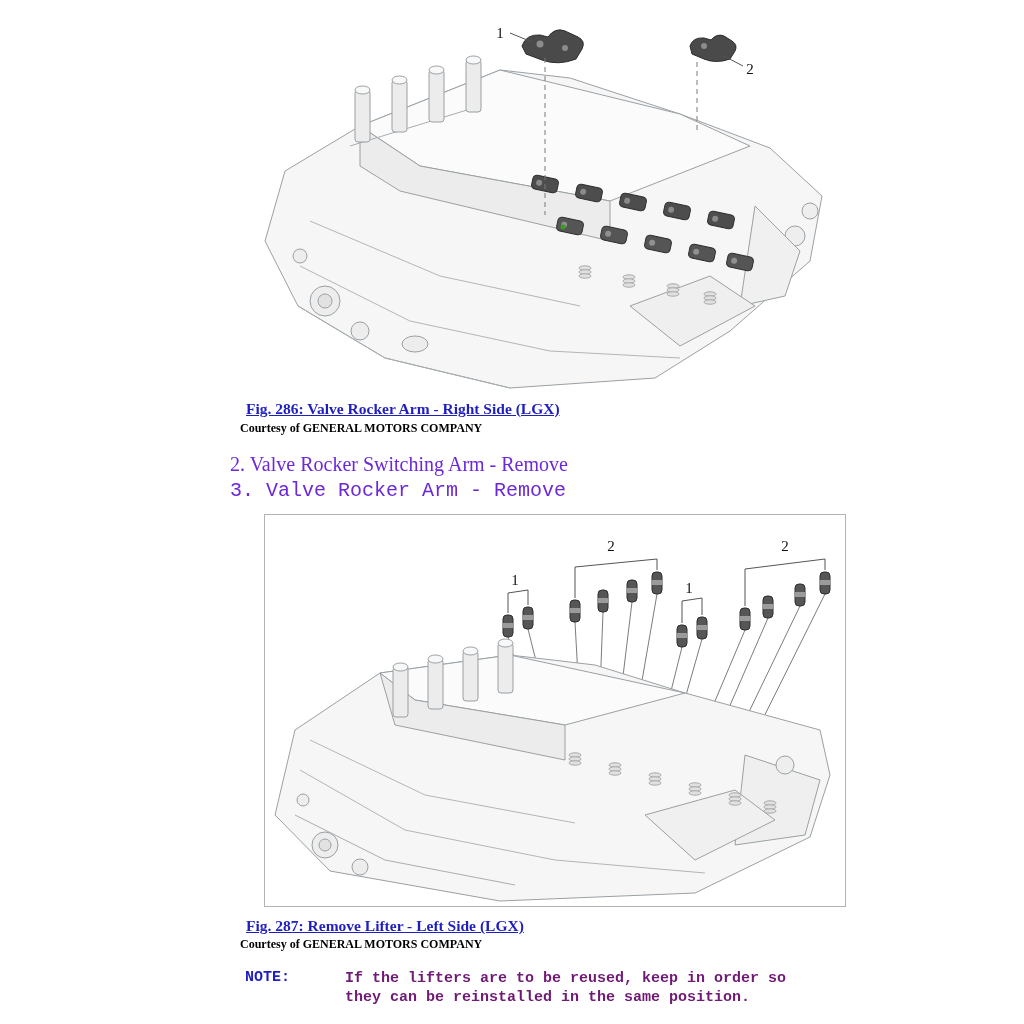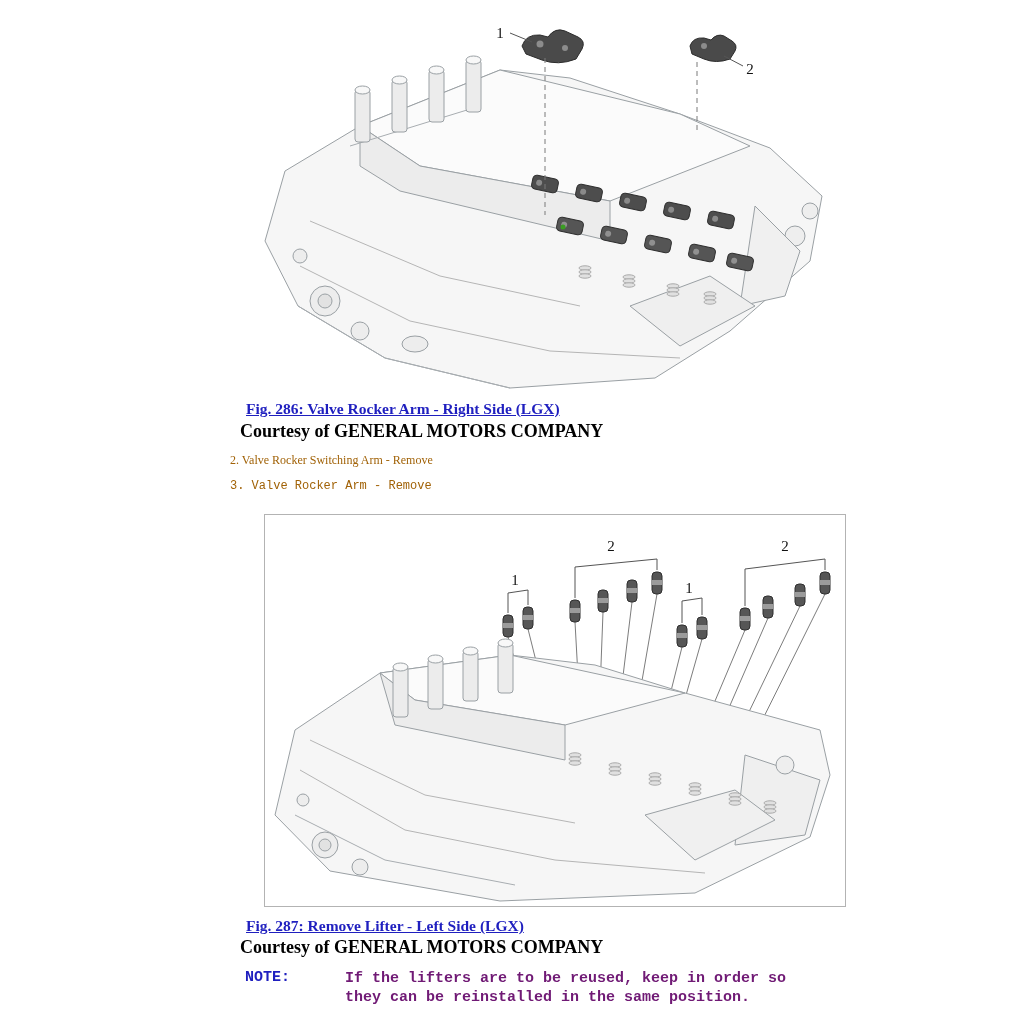--- a/index.html
+++ b/index.html
@@ -11,23 +11,23 @@
   .figure-1 { position: absolute; left: 210px; top: 6px; }
   .figure-2-box { position: absolute; left: 264px; top: 514px; width: 582px; height: 393px;
                   border: 1px solid #b3b3b3; background: #fff; }
 
   .caption-286 { position: absolute; left: 246px; top: 400px; }
   .courtesy-286 { position: absolute; left: 240px; top: 421px; }
   .caption-287 { position: absolute; left: 246px; top: 917px; }
   .courtesy-287 { position: absolute; left: 240px; top: 937px; }
 
   .fig-link { color: #1f1fbf; font-weight: bold; font-size: 15.5px; text-decoration: underline; text-align: right; }
-  .courtesy { font-weight: bold; font-size: 18px; color: #000; }
-
-  .step { position: absolute; left: 230px; font-size: 12px; color: #a16207; }
+  .courtesy { font-weight: bold; font-size: 12px; color: #000; }
+
+  .step { position: absolute; left: 230px; font-size: 20px; color: #6d28d9; }
   .step-2 { top: 453px; }
   .step-3 { top: 479px; font-family: Liberation Mono, monospace; }
 
   .note-block { position: absolute; left: 245px; top: 969px; display: flex;
                 font-family: Liberation Mono, monospace; }
   .note-label { color: #1f1fbf; font-weight: bold; font-size: 15px; width: 100px; flex: 0 0 100px; }
   .note-text  { font-weight: bold; font-size: 15px; width: 455px; line-height: 19px; color: #701a75; }
 
   svg { display: block; }
   .callout { font-family: "Liberation Serif", serif; font-size: 15px; fill: #111; }

